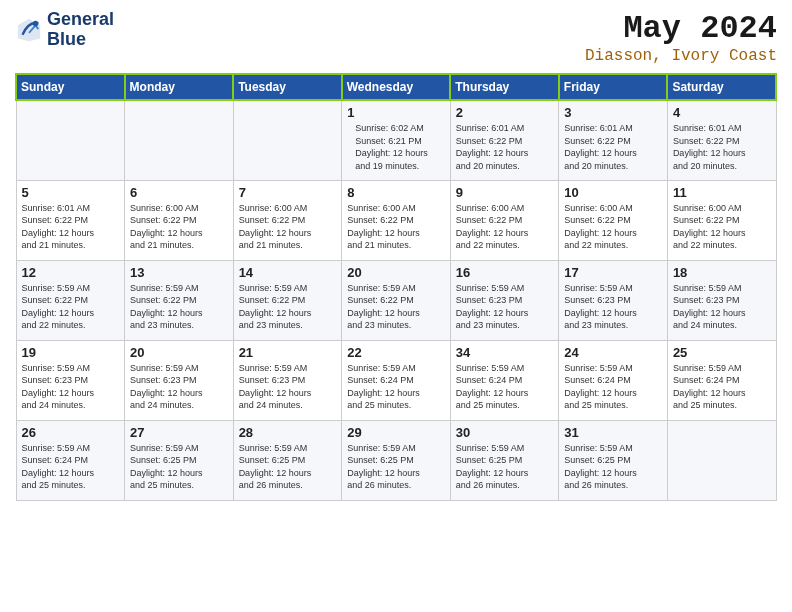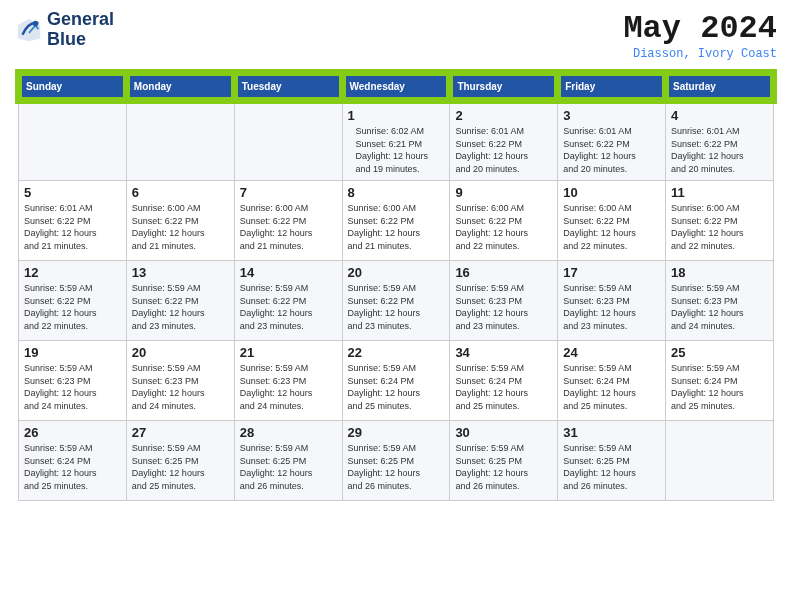--- a/index.html
+++ b/index.html
@@ -38,36 +38,36 @@
     .title-block {
       text-align: right;
       font-family: Liberation Mono, monospace;
     }
     .cal-title {
       font-size: 32px;
       font-weight: bold;
       color: #1a1a1a;
     }
     .cal-subtitle {
-      font-size: 12px;
-      color: #3b82f6;
+      font-size: 16px;
+      color: #a16207;
     }
     table {
       width: 100%;
       border-collapse: collapse;
       table-layout: fixed;
     }
     thead tr th {
       background-color: #2255a4;
       color: #fff;
-      font-size: 10px;
+      font-size: 12px;
       font-weight: bold;
       padding: 5px 4px;
       text-align: left;
-      border: 7px solid #84cc16;
+      border: 2px solid #84cc16;
     }
     tbody tr td {
       vertical-align: top;
       border: 1px solid #ccc;
       padding: 4px 5px;
       font-size: 9.5px;
       color: #222;
       height: 80px;
       background: #fff;
     }

